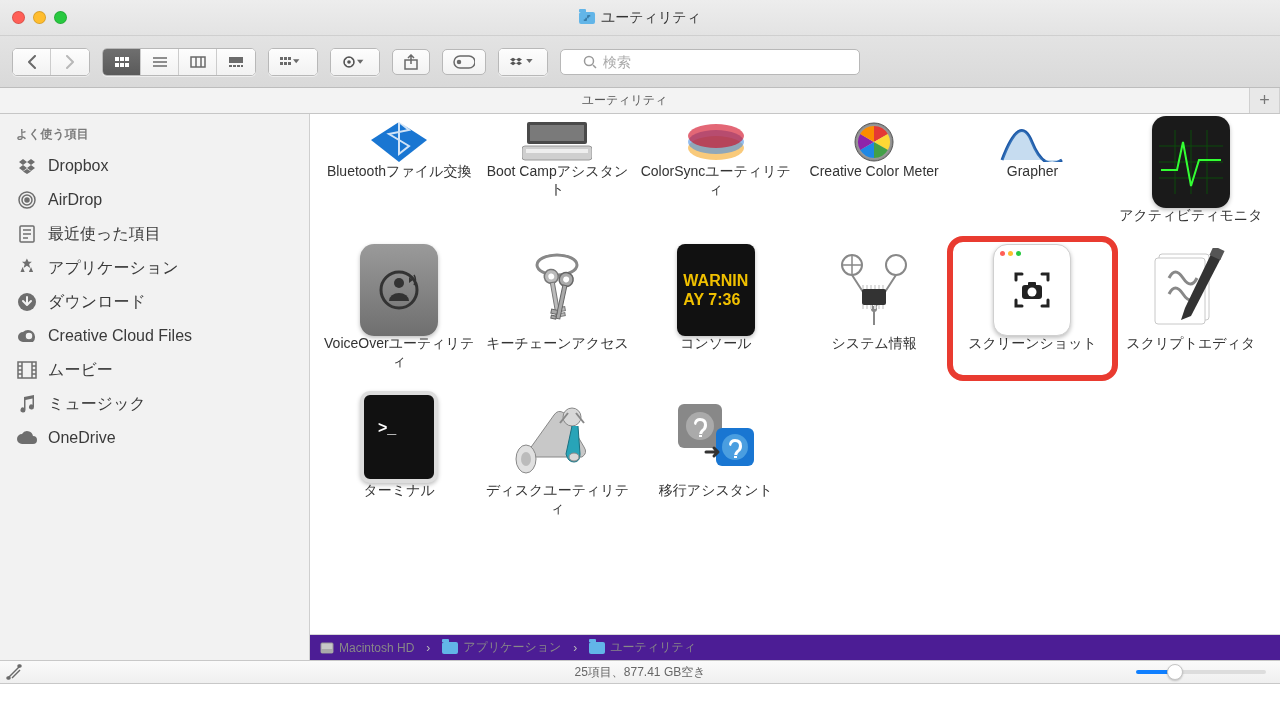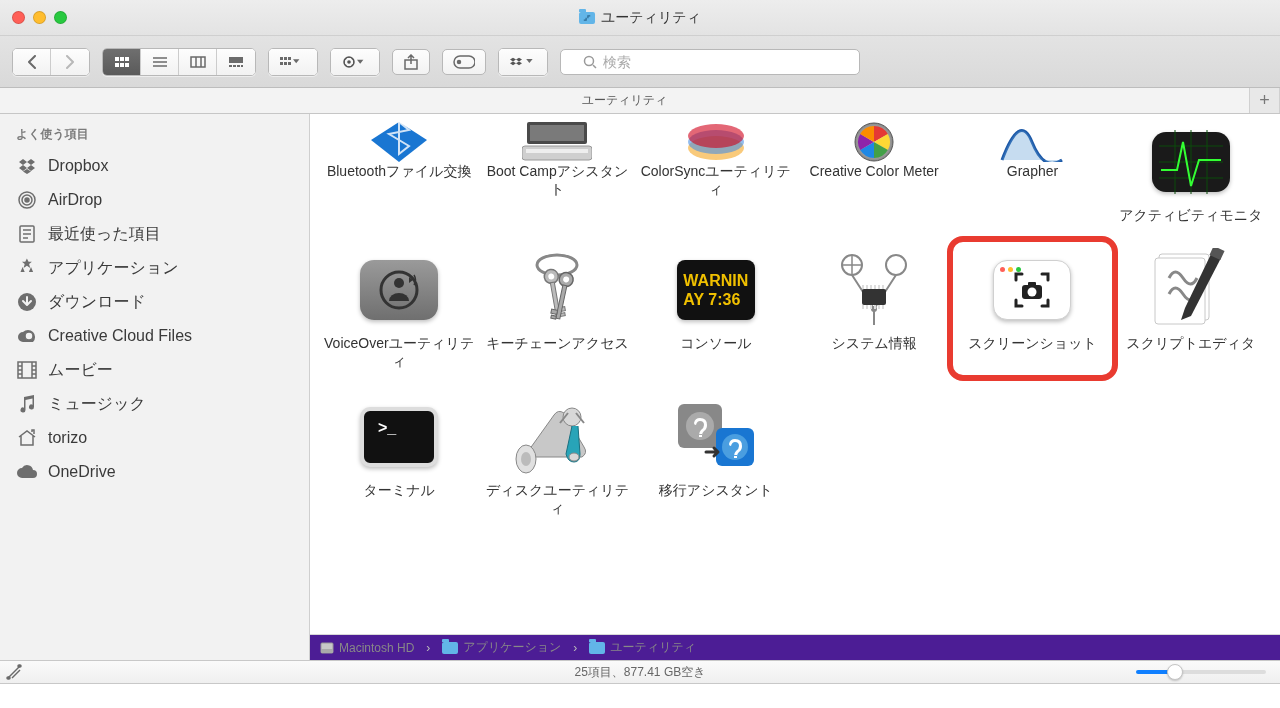--- a/index.html
+++ b/index.html
@@ -46,21 +46,21 @@
 .content { flex: 1; display: flex; flex-direction: column; background: #fff; position: relative; }
 .grid-wrap { flex: 1; overflow: hidden; padding: 0 10px; }
 .grid { display: grid; grid-template-columns: repeat(6, 1fr); row-gap: 14px; }
 .item { display: flex; flex-direction: column; align-items: center; cursor: pointer; padding: 4px 0; }
 .item .icon-box { width: 96px; height: 88px; display: flex; align-items: center; justify-content: center; }
 .item .lbl { font-size: 14px; color: #333; text-align: center; line-height: 1.3; max-width: 170px; word-break: break-word; padding: 0 2px; }
 .item.row0 .icon-box { height: 44px; align-items: flex-end; }
 .highlight { border: 6px solid #e93b30; border-radius: 16px; margin: -6px; }
 
 
-.app-ic { width: 78px; height: 60px; border-radius: 14px; display: flex; align-items: center; justify-content: center; box-shadow: 0 2px 4px rgba(0,0,0,.25); }
+.app-ic { width: 78px; height: 92px; border-radius: 14px; display: flex; align-items: center; justify-content: center; box-shadow: 0 2px 4px rgba(0,0,0,.25); }
 
 
 .pathbar { height: 26px; border-top: 1px solid #d8d8d8; background: #4c1d95; display: flex; align-items: center; padding: 0 10px; font-size: 12px; color: #888; gap: 8px; }
 .pathbar .crumb { display: flex; align-items: center; gap: 5px; color: #888; }
 .pathbar .sep { color: #bbb; padding: 0 4px; }
 
 
 .statusbar { height: 24px; border-top: 1px solid #c8c8c8; border-bottom: 1px solid #c8c8c8; background: linear-gradient(#fafafa,#efefef); display: flex; align-items: center; font-size: 12px; color: #666; position: relative; }
 .statusbar .left-ic { width: 28px; display: flex; justify-content: center; color: #6a6a6a; }
 .statusbar .center { position: absolute; left: 50%; transform: translateX(-50%); }
@@ -280,28 +280,20 @@
         </span>
       <span>ムービー</span>
     </div>
     <div class="sb-item">
       <span class="ic">
           <svg width="18" height="20" viewBox="0 0 18 20" fill="#6e6e6e">
             <path d="M6 3 l10-2 v12 a2.5 2.5 0 1 1-1.5-2.3 V4.5 l-7 1.4 V16 a2.5 2.5 0 1 1-1.5-2.3z"></path>
           </svg>
         </span>
       <span>ミュージック</span>
-    </div>
-    <div class="sb-item">
-      <span class="ic">
-          <svg width="20" height="18" viewBox="0 0 20 18" fill="none" stroke="#6e6e6e" stroke-width="1.5">
-            <path d="M2 8 l8-6 8 6 M4 7 v9 h12 v-9 M15 3 v-2 h2 v4"></path>
-          </svg>
-        </span>
-      <span>torizo</span>
     </div>
     <div class="sb-item">
       <span class="ic">
           <svg width="22" height="14" viewBox="0 0 22 14" fill="#6e6e6e">
             <path d="M6 13 a5 5 0 0 1 0-10 a6 6 0 0 1 11 2 a4 4 0 0 1 0 8z"></path>
           </svg>
         </span>
       <span>OneDrive</span>
     </div>
   </div>

